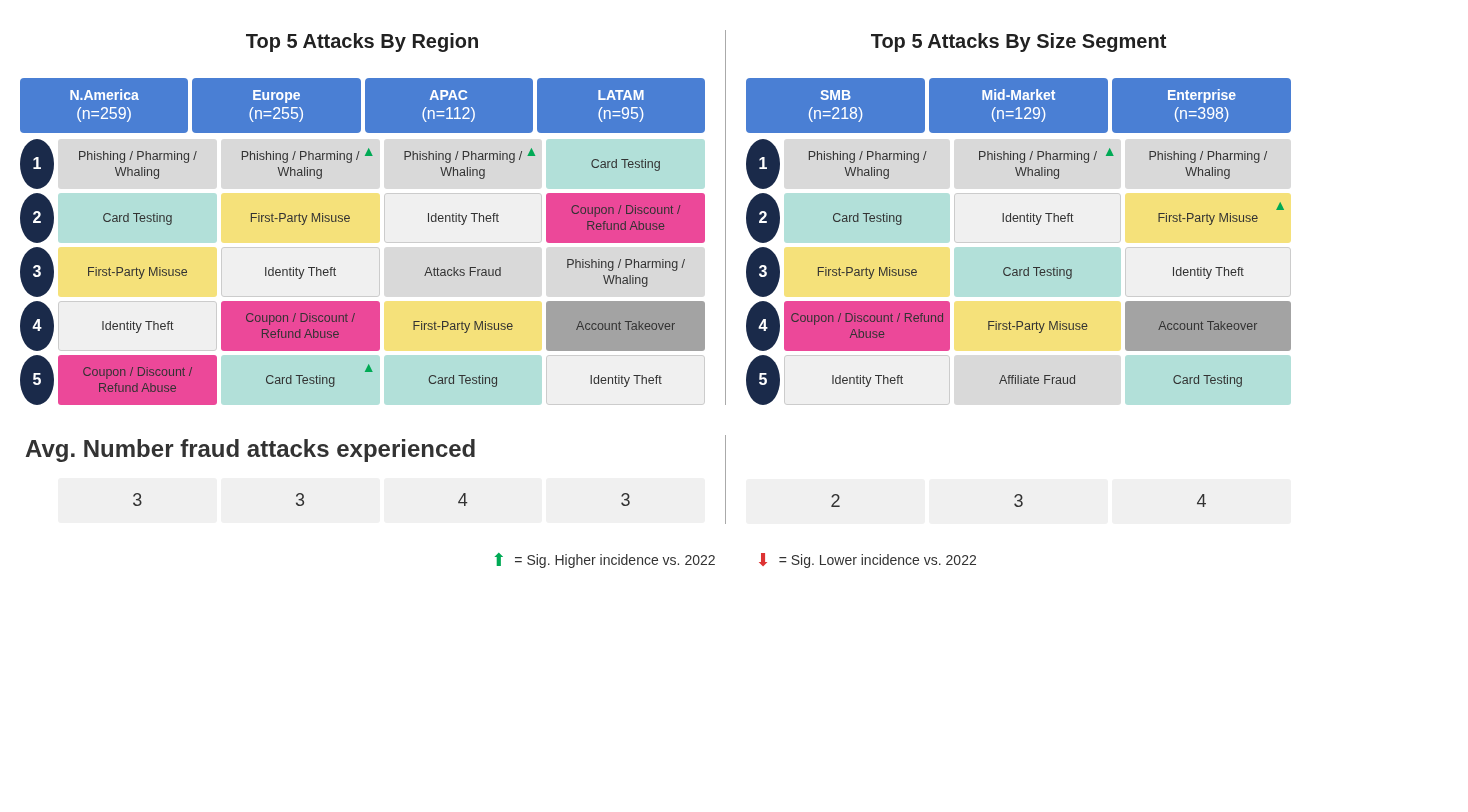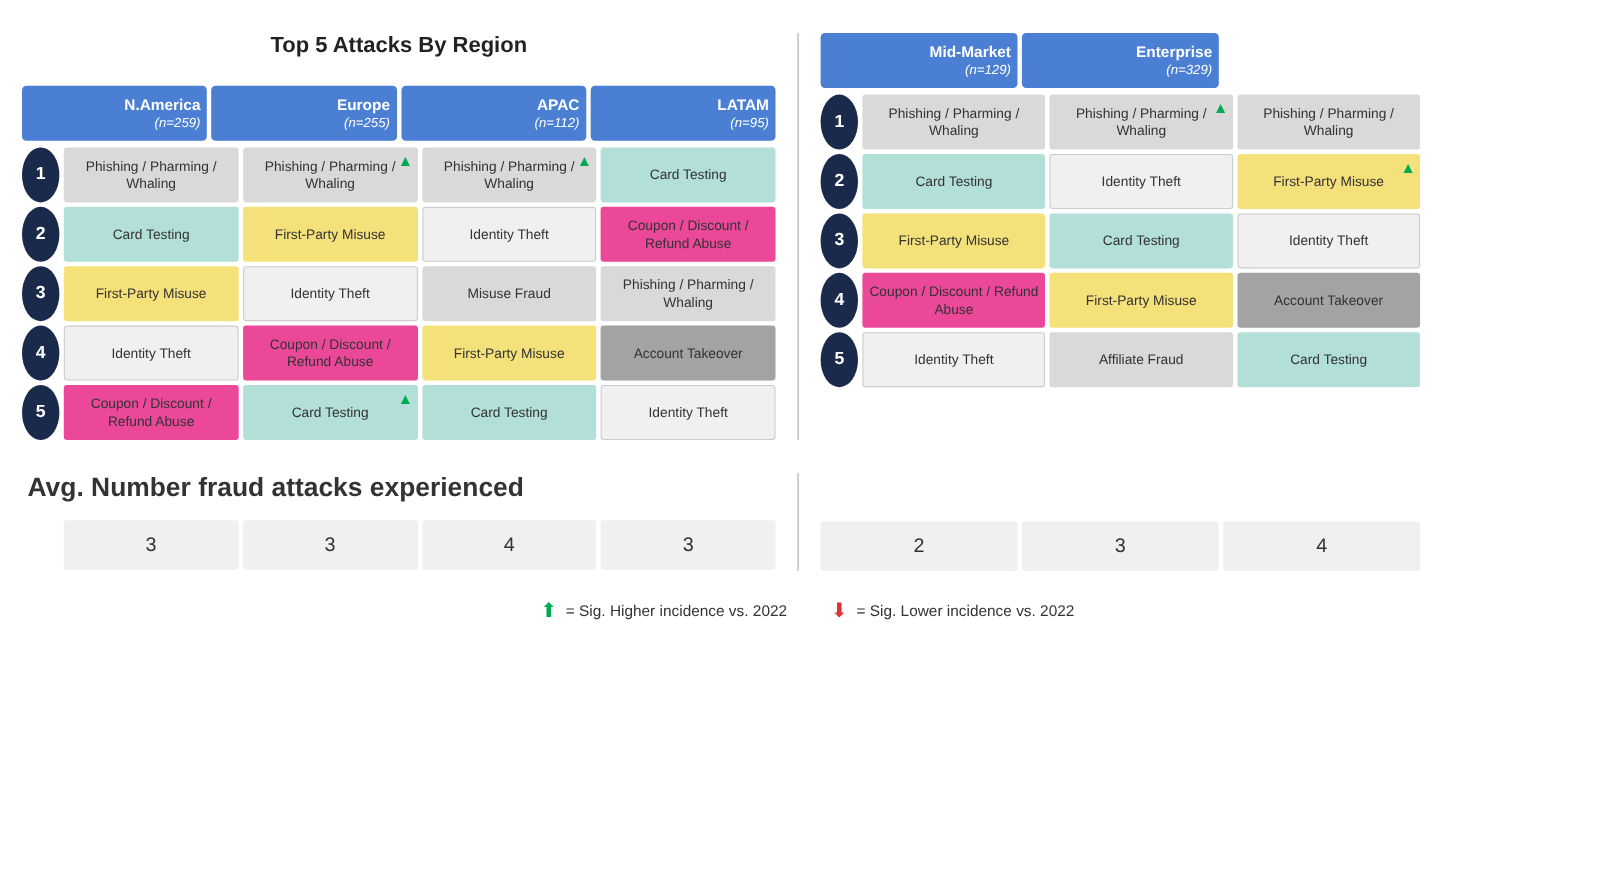--- a/index.html
+++ b/index.html
@@ -30,33 +30,32 @@
       grid-template-columns: repeat(4, 1fr);
     }
 
     .size-grid .grid-header {
       grid-template-columns: repeat(3, 1fr);
     }
 
     .col-header {
       background: #4a7fd4;
       color: white;
-      text-align: right;
+      text-align: center;
       padding: 8px 6px;
       border-radius: 4px;
       font-weight: 700;
       font-size: 14px;
       line-height: 1.3;
     }
 
     .col-header .sub {
       font-weight: 400;
-      font-size: 12px;
+      font-size: 16px;
       display: block;
-      font-style: italic;
     }
 
     .rows-container {
       display: flex;
       flex-direction: column;
       gap: 4px;
     }
 
     .rank-row {
       display: flex;
@@ -225,21 +224,21 @@
                 <div class="cell c-yellow">First-Party Misuse</div>
                 <div class="cell c-white-border">Identity Theft</div>
                 <div class="cell c-blue-light">Coupon / Discount / Refund Abuse</div>
               </div>
             </div>
             <div class="rank-row">
               <div class="rank-badge">3</div>
               <div class="cells-container" style="grid-template-columns: repeat(4, 1fr);">
                 <div class="cell c-yellow">First-Party Misuse</div>
                 <div class="cell c-white-border">Identity Theft</div>
-                <div class="cell c-gray">Misuse Fraud</div>
+                <div class="cell c-gray">Attacks Fraud</div>
                 <div class="cell c-gray">Phishing / Pharming / Whaling</div>
               </div>
             </div>
             <div class="rank-row">
               <div class="rank-badge">4</div>
               <div class="cells-container" style="grid-template-columns: repeat(4, 1fr);">
                 <div class="cell c-white-border">Identity Theft</div>
                 <div class="cell c-blue-light">Coupon / Discount / Refund Abuse</div>
                 <div class="cell c-yellow">First-Party Misuse</div>
                 <div class="cell c-pink">Account Takeover</div>
@@ -254,24 +253,26 @@
                 <div class="cell c-white-border">Identity Theft</div>
               </div>
             </div>
           </div>
       </div>
     </div>
 
     <div class="vertical-divider"></div>
 
     <div class="section-right">
+      <div class="section-title">Top 5 Attacks By Size Segment</div>
       <div class="size-grid">
         <div class="grid-header" id="size-header">
+            <div class="col-header">SMB<span class="sub">(n=218)</span></div>
             <div class="col-header">Mid-Market<span class="sub">(n=129)</span></div>
-            <div class="col-header">Enterprise<span class="sub">(n=329)</span></div>
+            <div class="col-header">Enterprise<span class="sub">(n=398)</span></div>
           </div>
         <div class="rows-container" id="size-rows">
             <div class="rank-row">
               <div class="rank-badge">1</div>
               <div class="cells-container" style="grid-template-columns: repeat(3, 1fr);">
                 <div class="cell c-gray">Phishing / Pharming / Whaling</div>
                 <div class="cell c-gray">Phishing / Pharming / Whaling<span class="arrow arrow-up">▲</span></div>
                 <div class="cell c-gray">Phishing / Pharming / Whaling</div>
               </div>
             </div>

